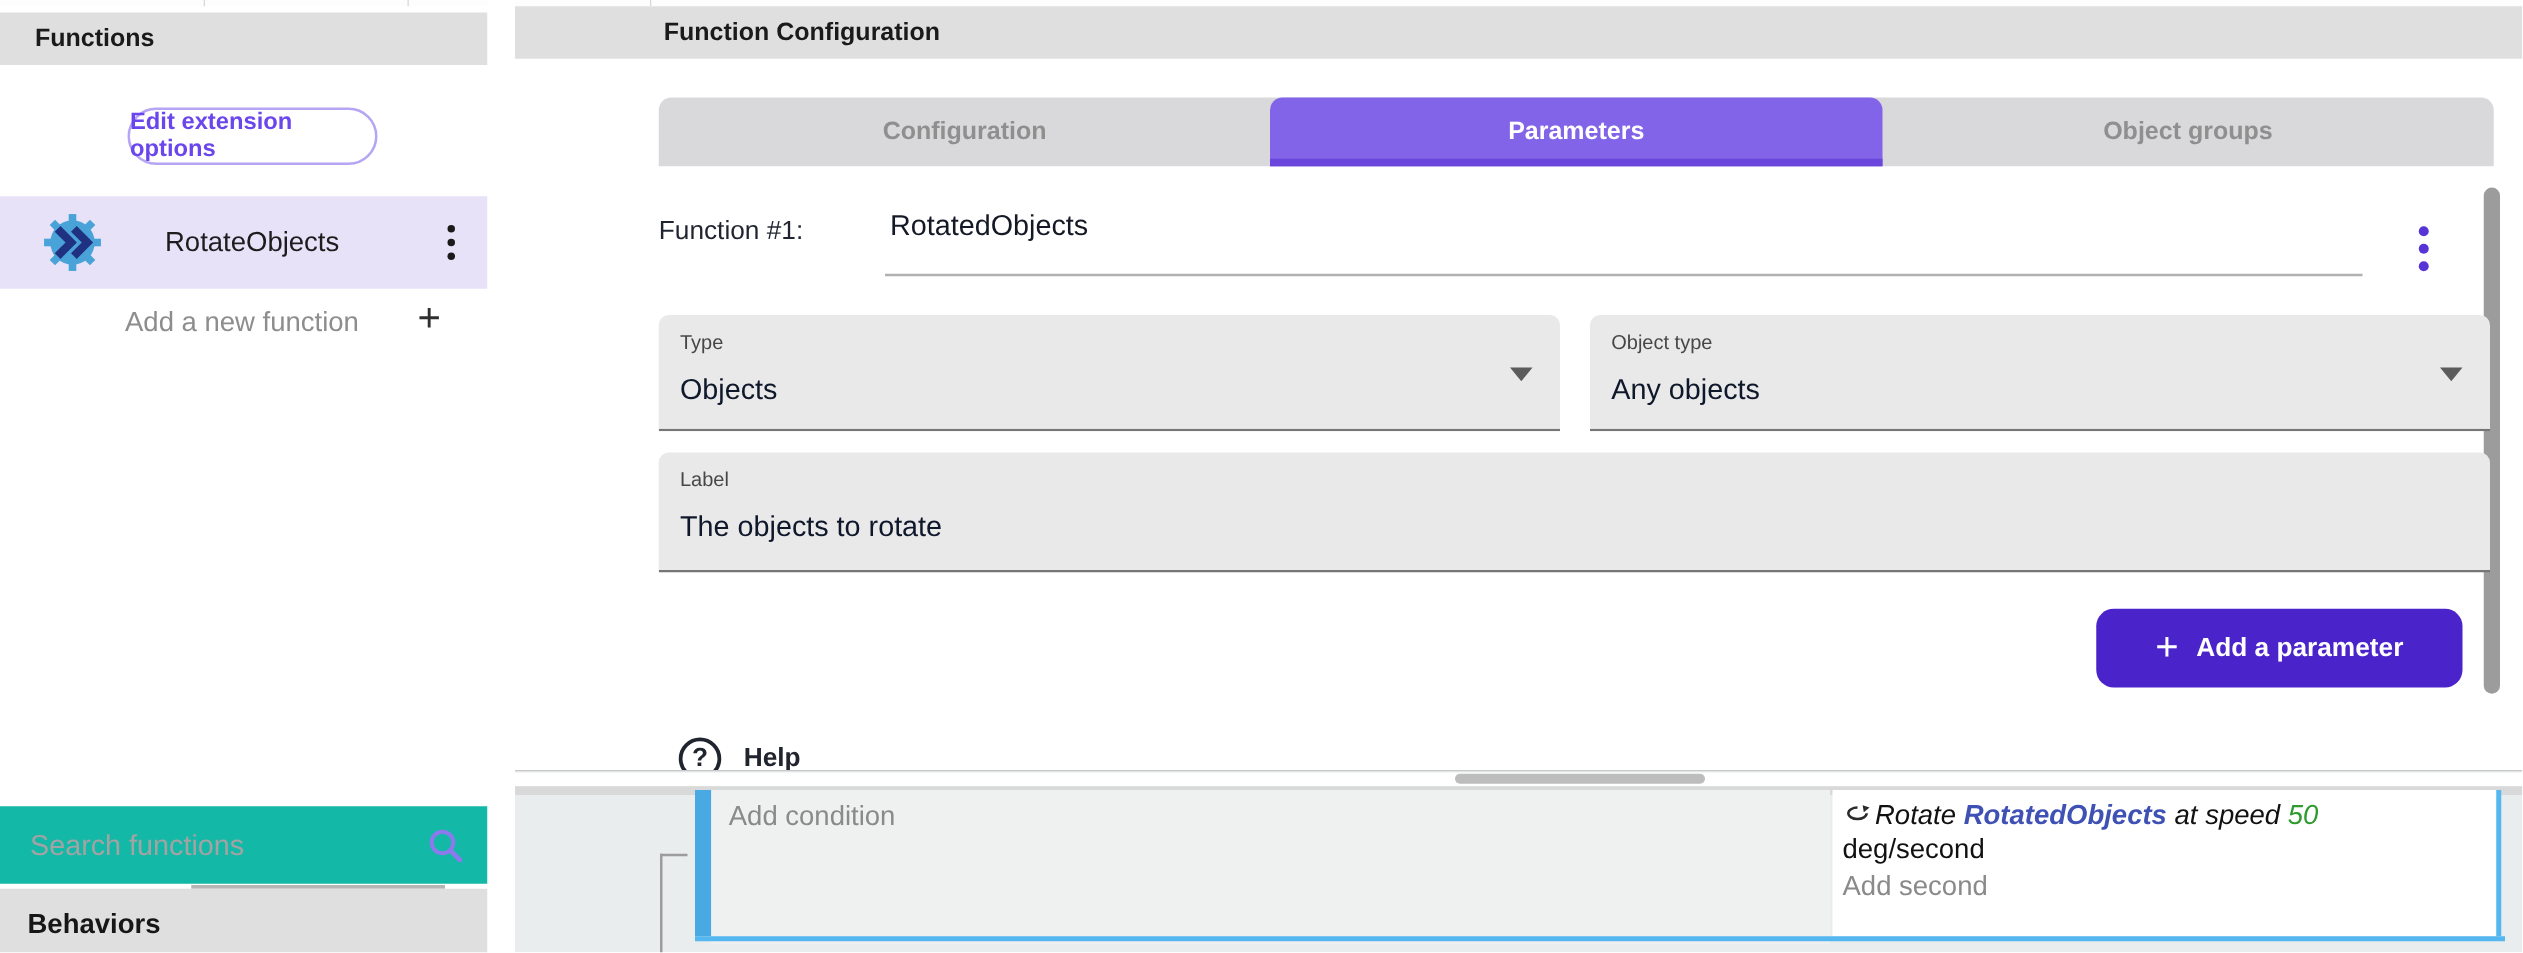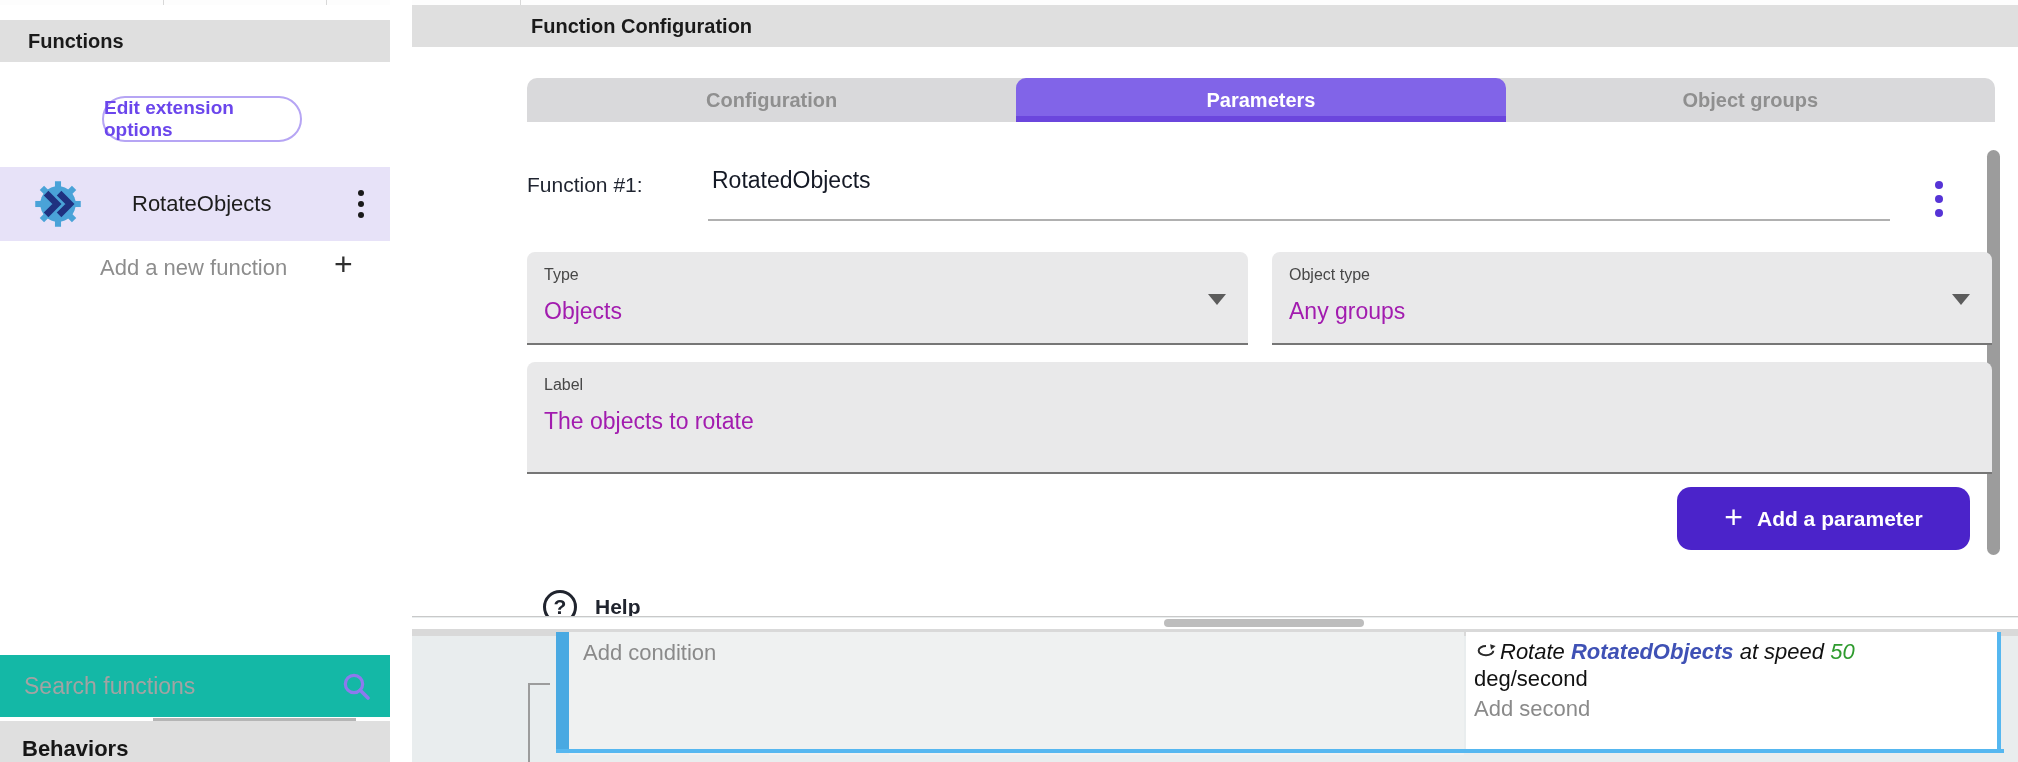--- a/index.html
+++ b/index.html
@@ -8,21 +8,21 @@
     position:relative;width:2018px;height:762px;overflow:hidden;
     font-family:"Liberation Sans",sans-serif;background:#fff;color:#1c1c1c;
   }
   .abs{position:absolute;}
 
   
   .top-strip{left:0;top:0;width:2018px;height:5px;background:#fdfdfd;}
   .ts-div{top:0;width:1px;height:5px;background:#d8d8d8;}
 
   
-  .sidebar{left:0;top:20px;width:390px;height:652px;background:#ffffff;}
+  .sidebar{left:0;top:10px;width:390px;height:652px;background:#ffffff;}
   .side-header{left:0;top:0;width:390px;height:42px;background:var(--header_bg);
     display:flex;align-items:center;padding-left:28px;font-size:20px;font-weight:600;color:#1a1a1a;}
   .edit-btn{left:102px;top:76px;width:200px;height:46px;border:2px solid #b6a5f4;border-radius:23px;
     background:#fff;color:var(--accent_purple);font-weight:bold;font-size:19px;
     display:flex;align-items:center;justify-content:center;cursor:pointer;}
   .fn-item{left:0;top:147px;width:390px;height:74px;background:var(--selected_item_bg);
     display:flex;align-items:center;cursor:pointer;}
   .fn-icon{width:52px;height:52px;margin-left:32px;flex:0 0 auto;}
   .fn-name{margin-left:48px;font-size:22px;color:#1d1d1d;}
   .kebab{margin-left:auto;margin-right:26px;display:flex;flex-direction:column;gap:5px;cursor:pointer;}
@@ -39,41 +39,41 @@
   .behaviors-row{left:0;top:701px;width:390px;height:56px;background:var(--header_bg);
     display:flex;align-items:center;padding-left:22px;font-size:22px;font-weight:600;color:#161616;}
 
   
   .panel-gap{left:390px;top:0;width:22px;height:762px;background:#ffffff;}
 
   
   .main{left:412px;top:5px;width:1606px;height:757px;background:#ffffff;}
   .main-header{left:0;top:0;width:1606px;height:42px;background:var(--header_bg);
     display:flex;align-items:center;padding-left:119px;font-size:20px;font-weight:600;color:#1a1a1a;}
-  .tabs{left:115px;top:73px;width:1468px;height:44px;display:flex;background:var(--tab_inactive_bg);
+  .tabs{left:115px;top:73px;width:1468px;height:55px;display:flex;background:var(--tab_inactive_bg);
     border-radius:10px 10px 0 0;}
   .tab{flex:1;display:flex;align-items:center;justify-content:center;font-size:20px;font-weight:bold;
     color:#8f8f8f;cursor:pointer;position:relative;border-radius:10px 10px 0 0;}
   .tab.active{background:var(--tab_active_bg);color:#ffffff;}
   .tab.active::after{content:"";position:absolute;left:0;right:0;bottom:0;height:6px;
     background:var(--tab_indicator);}
 
   .param-label{left:115px;top:168px;font-size:21px;color:#1f2430;}
   .param-value{left:300px;top:162px;font-size:23px;color:#141925;}
   .param-underline{left:296px;top:214px;width:1182px;height:2px;background:#b0b0b0;}
   .param-kebab{left:1523px;top:176px;display:flex;flex-direction:column;gap:6px;cursor:pointer;}
   .param-kebab i{width:8px;height:8px;border-radius:50%;background:#5634d6;display:block;}
   .v-scrollbar{left:1575px;top:145px;width:13px;height:405px;background:#9c9c9c;border-radius:7px;}
 
   .field{background:var(--field_bg);border-radius:8px 8px 0 0;border-bottom:2px solid #767676;cursor:pointer;}
   .dd1{left:115px;top:247px;width:721px;height:93px;}
   .dd2{left:860px;top:247px;width:720px;height:93px;}
-  .label-field{left:115px;top:357px;width:1465px;height:112px;}
+  .label-field{left:115px;top:357px;width:1465px;height:96px;}
   .field .f-label{position:absolute;left:17px;top:14px;font-size:16px;color:#474747;}
-  .field .f-value{position:absolute;left:17px;top:46px;font-size:23px;color:#a21caf;}
+  .field .f-value{position:absolute;left:17px;top:46px;font-size:23px;color:#0f172a;}
   .dd-arrow{position:absolute;right:22px;top:42px;width:0;height:0;
     border-left:9px solid transparent;border-right:9px solid transparent;border-top:11px solid #5c5c5c;}
 
   .add-param-btn{left:1265px;top:482px;width:293px;height:63px;background:var(--primary_button_bg);
     border-radius:14px;color:#fff;display:flex;align-items:center;justify-content:center;gap:14px;cursor:pointer;}
   .add-param-btn .plus{font-size:32px;font-weight:400;line-height:1;margin-top:-3px;}
   .add-param-btn .lbl{font-size:21px;font-weight:bold;}
 
   .help{left:131px;top:585px;display:flex;align-items:center;gap:18px;cursor:pointer;}
   .help-icon{width:34px;height:34px;border:3px solid #20242e;border-radius:50%;
@@ -187,21 +187,21 @@
     <div class="abs v-scrollbar"></div>
 
     <div class="abs field dd1">
       <span class="f-label">Type</span>
       <span class="f-value">Objects</span>
       <span class="dd-arrow"></span>
     </div>
 
     <div class="abs field dd2">
       <span class="f-label">Object type</span>
-      <span class="f-value">Any groups</span>
+      <span class="f-value">Any objects</span>
       <span class="dd-arrow"></span>
     </div>
 
     <div class="abs field label-field">
       <span class="f-label">Label</span>
       <span class="f-value">The objects to rotate</span>
     </div>
 
     <div class="abs add-param-btn">
       <span class="plus">+</span>

